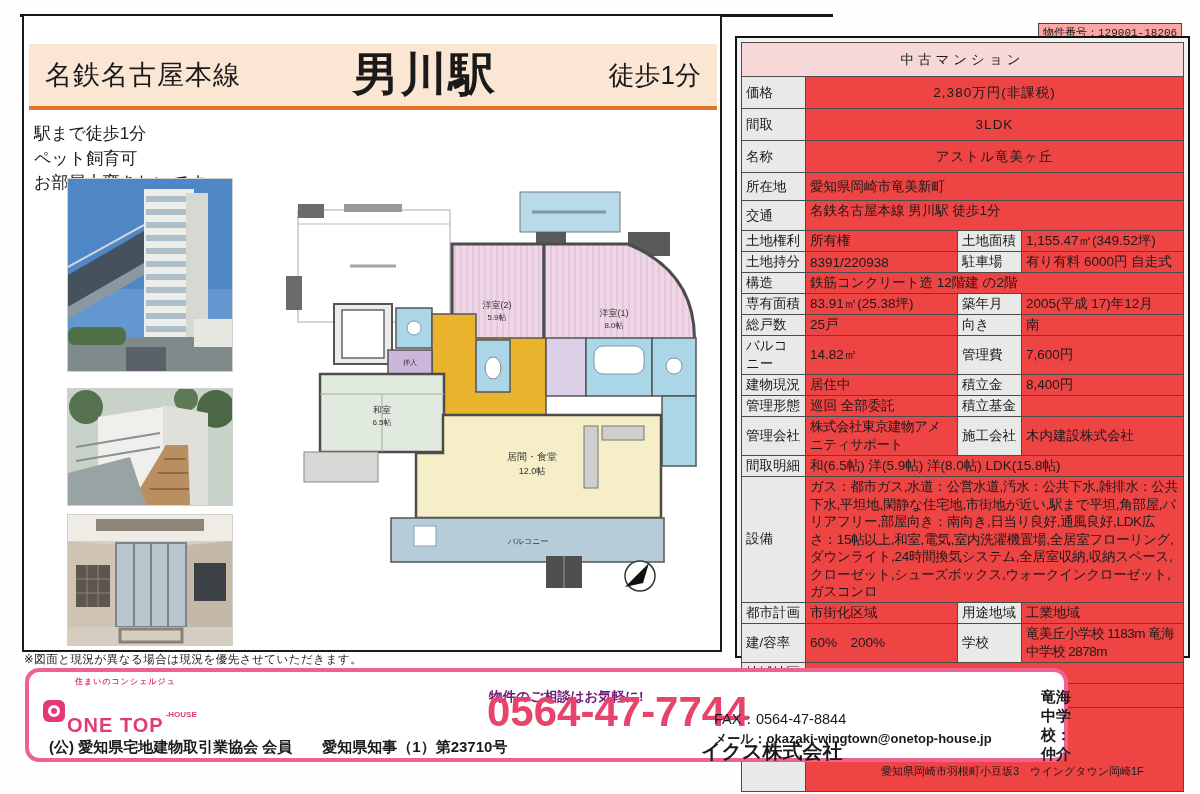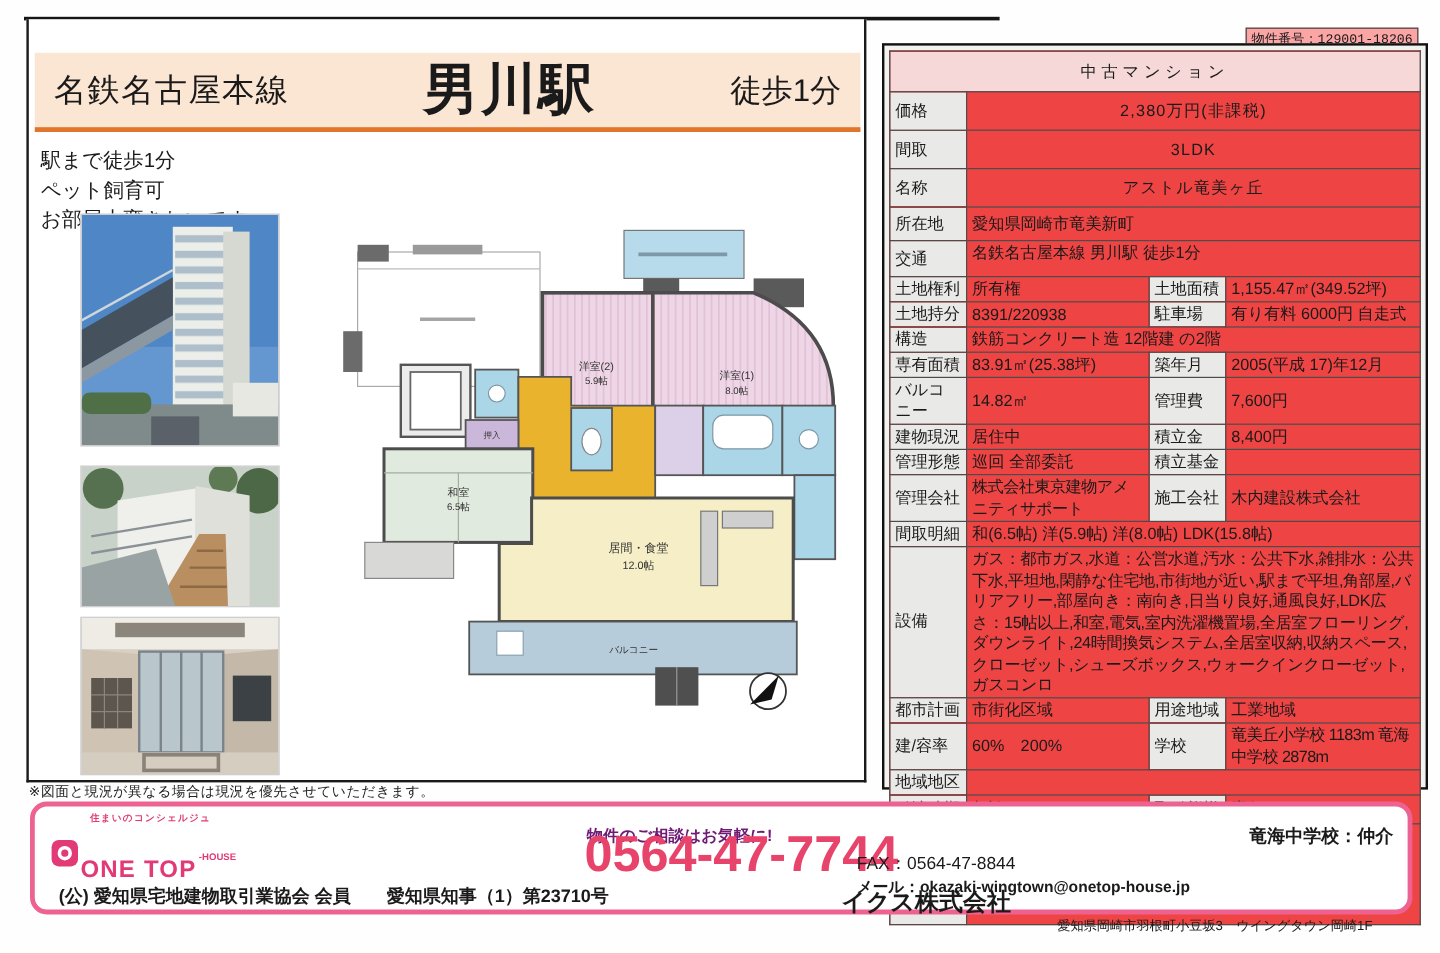--- a/index.html
+++ b/index.html
@@ -42,21 +42,21 @@
   tr.h24 td{height:24px;}
   tr.h28 td{height:28px;}
   tr.h30 td{height:30px;}
   td.top{vertical-align:top;}
   td.small{font-size:11px;}
   td.tiny{font-size:10px;letter-spacing:-0.5px;}
   td.equip{font-size:10.5px;line-height:1.3;vertical-align:top;height:64px;letter-spacing:-0.3px;}
   td.remarks{vertical-align:top;height:84px;font-size:13px;line-height:1.4;}
 
   
-  .footer{position:absolute;left:25px;top:668px;width:1152px;height:94px;border:4px solid #ee6292;border-radius:14px;background:#fff;}
+  .footer{position:absolute;left:25px;top:668px;width:1043px;height:94px;border:4px solid #ee6292;border-radius:14px;background:#fff;}
   .tagline{position:absolute;left:46px;top:4px;font-size:8px;color:#e13a76;font-weight:700;letter-spacing:1px;}
   .logo-row{position:absolute;left:14px;top:12px;display:flex;align-items:center;}
   .logo-o{width:22px;height:22px;background:#e13a76;border-radius:6px;display:inline-flex;align-items:center;justify-content:center;margin-right:2px;}
   .logo-o span{width:12px;height:12px;border:3px solid #fff;border-radius:50%;display:block;}
   .logo-txt{color:#e13a76;font-size:20px;font-weight:800;letter-spacing:1px;margin-top:30px;}
   .logo-house{color:#e13a76;font-size:8px;font-weight:700;margin-left:2px;margin-top:8px;}
   .shop-line{position:absolute;left:8px;top:32px;color:#27418f;font-weight:800;white-space:nowrap;}
   .shop-name{font-size:25px;letter-spacing:-1px;}
   .shop-branch{font-size:31px;letter-spacing:0;}
   .license{position:absolute;left:20px;top:66px;font-size:15px;font-weight:700;white-space:nowrap;}
@@ -278,20 +278,26 @@
             <td class="lb">構造</td>
             <td colspan="3">鉄筋コンクリート造 12階建 の2階</td>
           </tr>
       <tr class="h20">
             <td class="lb">専有面積</td>
             <td class="small">83.91㎡(25.38坪)</td>
             <td class="lb">築年月</td>
             <td class="small">2005(平成 17)年12月</td>
           </tr>
       <tr class="h20">
+            <td class="lb">総戸数</td>
+            <td>25戸</td>
+            <td class="lb">向き</td>
+            <td>南</td>
+          </tr>
+      <tr class="h20">
             <td class="lb">バルコニー</td>
             <td>14.82㎡</td>
             <td class="lb">管理費</td>
             <td>7,600円</td>
           </tr>
       <tr class="h20">
             <td class="lb">建物現況</td>
             <td>居住中</td>
             <td class="lb">積立金</td>
             <td>8,400円</td>

